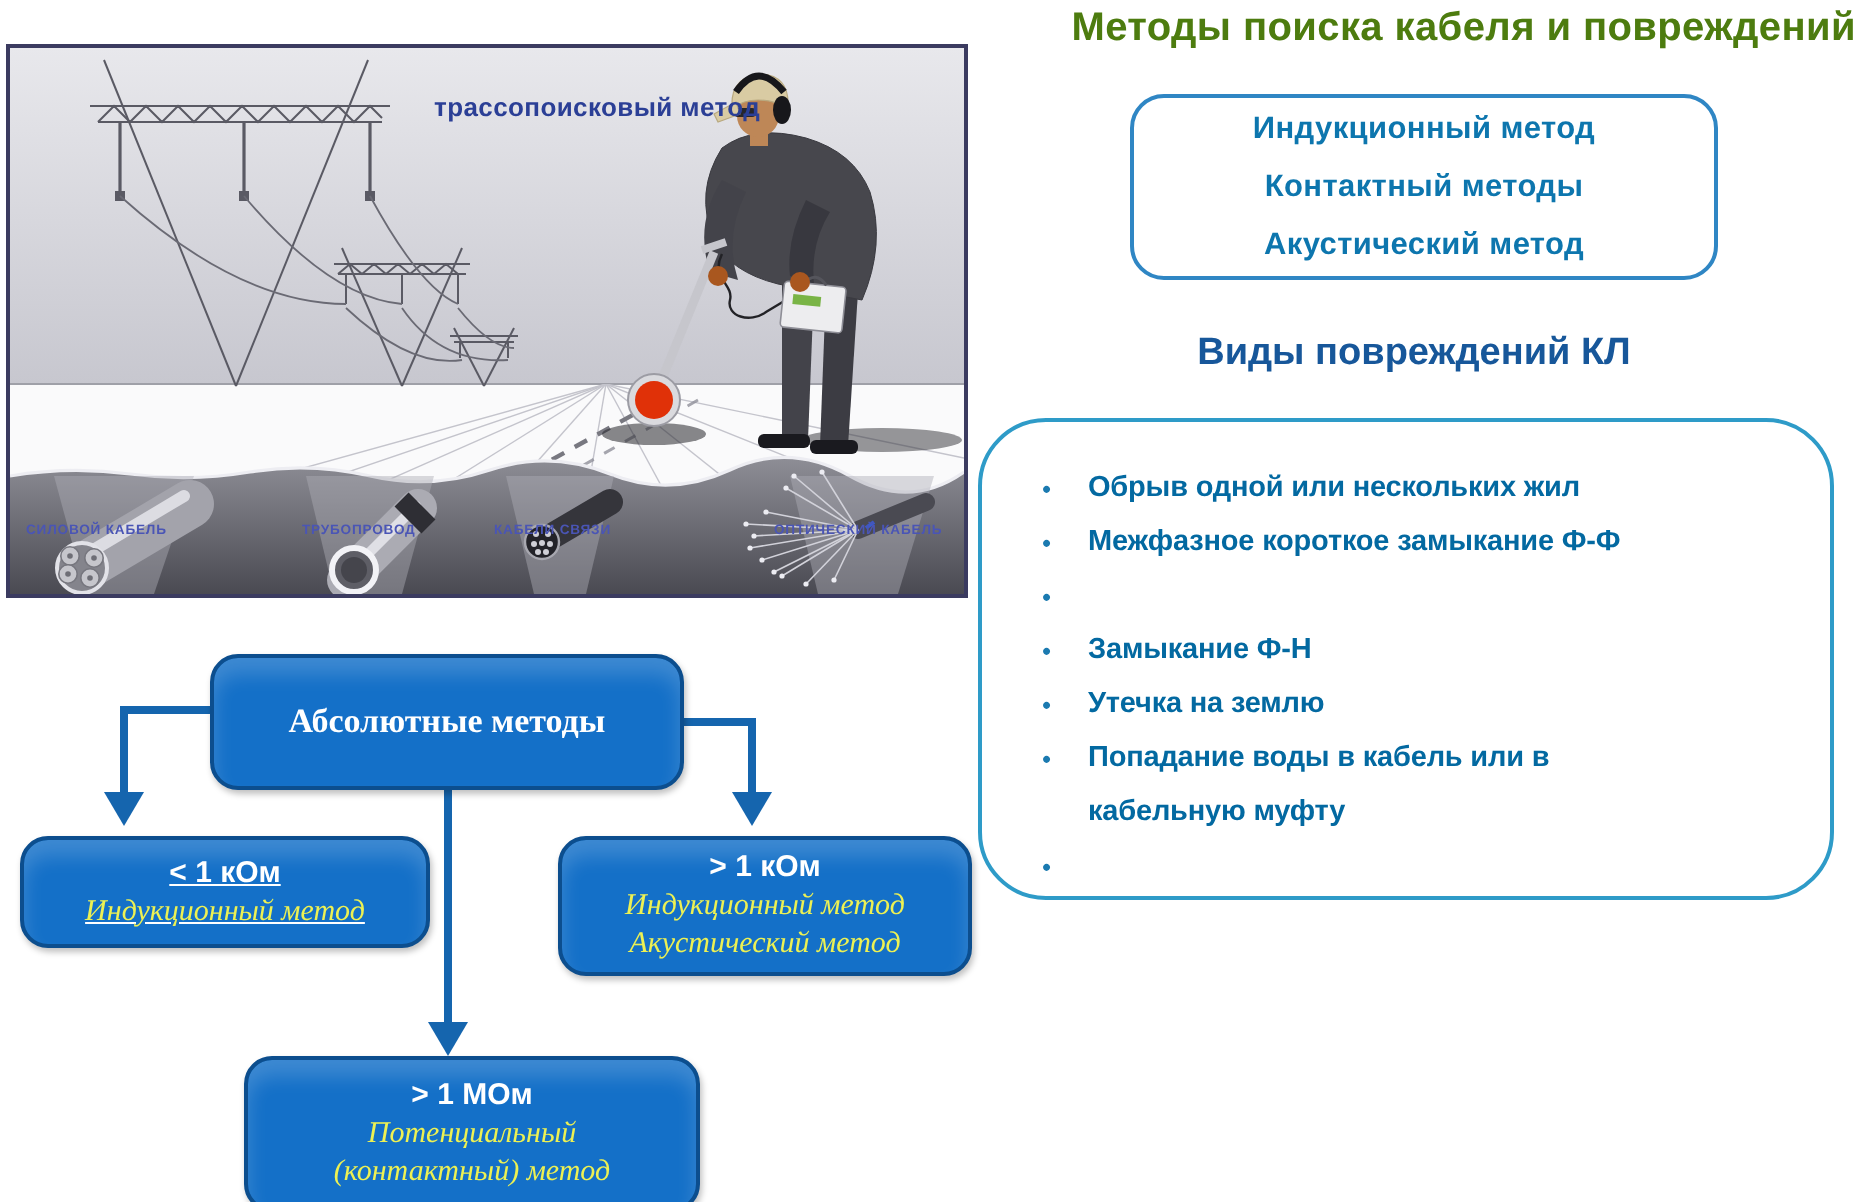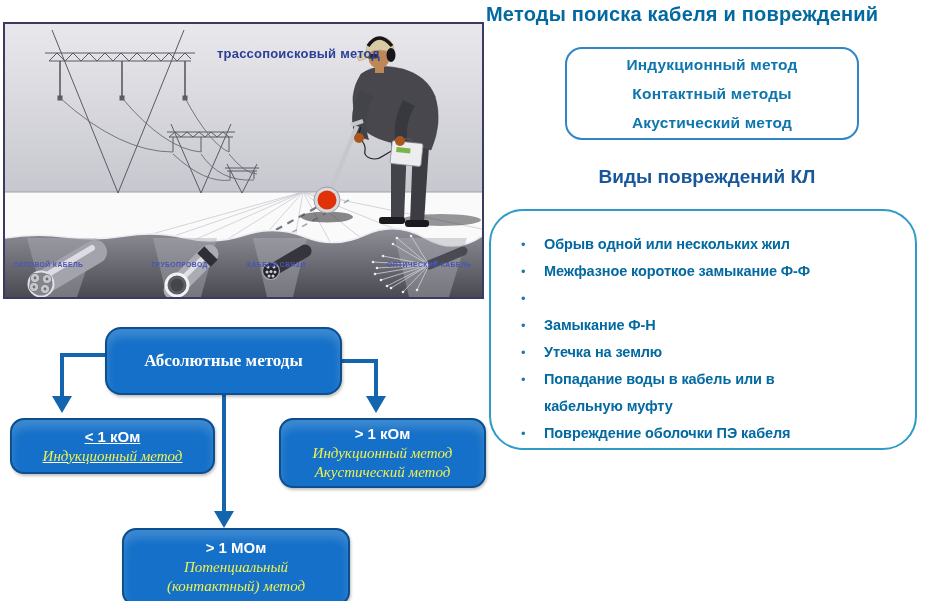--- a/index.html
+++ b/index.html
@@ -7,22 +7,22 @@
          font-family:"Liberation Sans",sans-serif;}
 
   
   .illustration{position:absolute;left:3px;top:22px;width:477px;height:273px;
                 border:2px solid #3B3B60;background:#E4E4E8;}
   .illustration svg{display:block;}
   .scene-caption{position:absolute;left:212px;top:22px;font-size:13px;font-weight:bold;
                  color:#2B3F96;letter-spacing:.2px;text-align:right;}
 
   
-  .main-title{position:absolute;left:486px;top:3px;width:442px;text-align:left;
-              font-size:20px;font-weight:bold;color:#0369a1;letter-spacing:.2px;}
+  .main-title{position:absolute;left:486px;top:3px;width:442px;text-align:right;
+              font-size:20px;font-weight:bold;color:#4d7c0f;letter-spacing:.2px;}
   .methods-panel{position:absolute;left:565px;top:47px;width:294px;height:93px;
                  border:2px solid #2F86C4;border-radius:17px;box-sizing:border-box;
                  display:flex;flex-direction:column;justify-content:center;align-items:center;gap:12px;}
   .methods-panel .m-item{font-size:15.5px;font-weight:bold;color:#0D76AE;line-height:17px;letter-spacing:.2px;}
 
   .damage-heading{position:absolute;left:486px;top:166px;width:442px;text-align:center;
                   font-size:19px;font-weight:bold;color:#17579A;}
   .damage-panel{position:absolute;left:489px;top:209px;width:428px;height:241px;
                 border:2px solid #2E9BC8;border-radius:34px;box-sizing:border-box;
                 padding:20px 20px 0 30px;}
@@ -34,21 +34,21 @@
   
   .flow-arrows{position:absolute;left:0;top:295px;}
   .flow-node{position:absolute;background:#1470C8;border:2px solid #0C4E8E;border-radius:14px;
              box-sizing:border-box;display:flex;flex-direction:column;justify-content:center;
              align-items:center;text-align:center;color:#fff;
              box-shadow:inset 0 8px 10px rgba(255,255,255,.18), 1px 2px 3px rgba(0,0,0,.25);}
   .flow-node .root-label{font-family:"Liberation Serif",serif;font-weight:bold;font-size:17px;}
   .flow-node .value{font-size:15px;font-weight:bold;line-height:20px;}
   .flow-node .method{font-family:"Liberation Serif",serif;font-style:italic;font-size:15px;
                      color:#EDF153;line-height:19px;}
-  .node-root{left:105px;top:327px;width:237px;height:68px;border-radius:16px;}
+  .node-root{left:105px;top:327px;width:237px;height:68px;}
   .node-left{left:10px;top:418px;width:205px;height:56px;text-decoration:underline;}
   .node-right{left:263px;top:418px;width:207px;height:70px;margin-left:16px;}
   .node-bottom{left:122px;top:528px;width:228px;height:78px;}
 
   
   .u-label{font-family:"Liberation Sans",sans-serif;font-size:6.8px;font-weight:bold;
            fill:#4A55B5;letter-spacing:.4px;}
 </style>
 </head>
 <body>
@@ -282,21 +282,20 @@
       <li>
           <span class="bullet">•</span>
           <span class="d-text">Утечка на землю</span>
         </li>
       <li>
           <span class="bullet">•</span>
           <span class="d-text">Попадание воды в кабель или в кабельную муфту</span>
         </li>
       <li>
           <span class="bullet">•</span>
-          <span class="d-text">Повреждение оболочки ПЭ кабеля</span>
         </li>
     </ul>
   </div>
 
   <svg class="flow-arrows" width="480" height="306" viewBox="0 0 480 306">
     <g stroke="#1565AE" stroke-width="4" fill="none">
       <path d="M105,60 L62,60 L62,104"></path>
       <path d="M342,66 L376,66 L376,104"></path>
       <path d="M224,100 L224,218"></path>
     </g>

